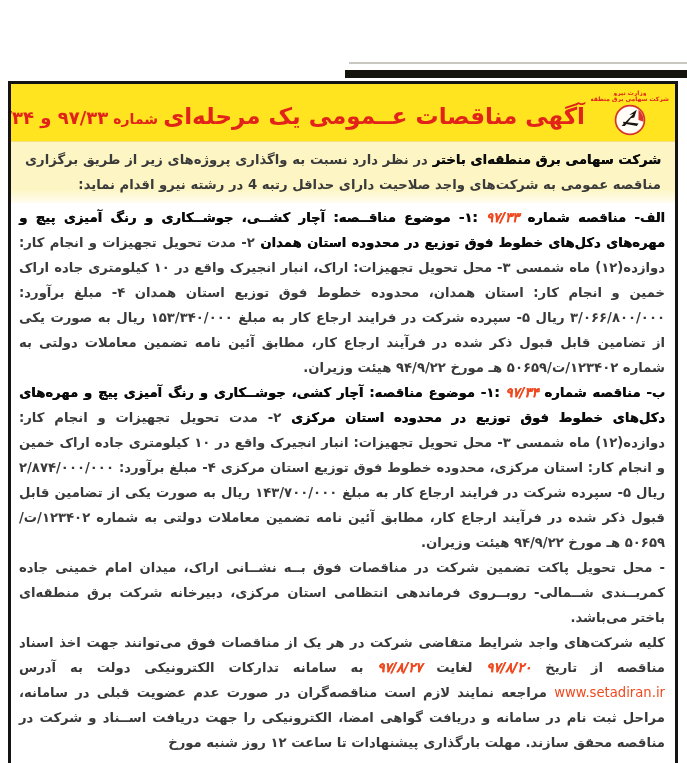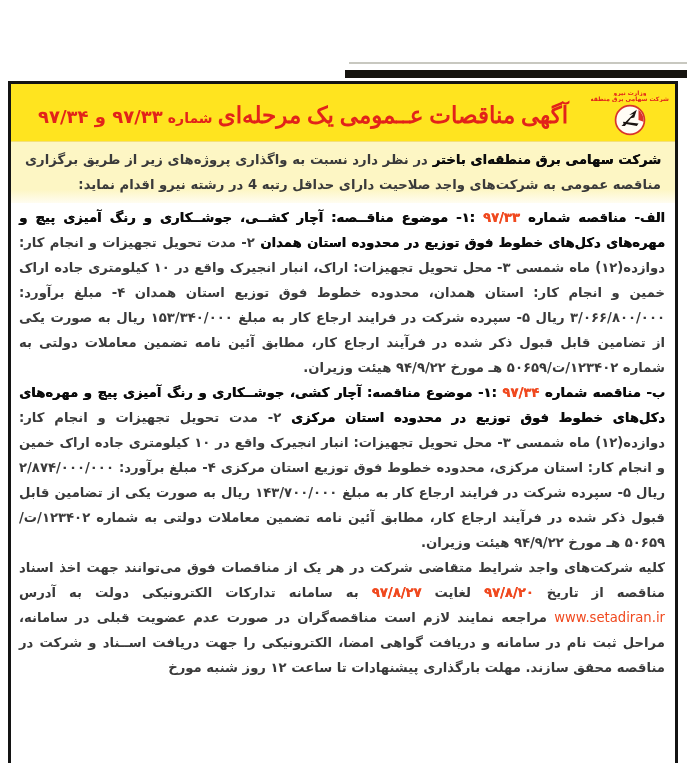--- a/index.html
+++ b/index.html
@@ -21,37 +21,37 @@
   .band{
     background:var(--band_yellow);
     display:flex;flex-direction:row;align-items:center;
     height:58px;padding:2px 6px 0 10px;box-sizing:border-box;gap:6px;
     border-bottom:1px solid #f4e07a;
   }
   .logo-block{width:78px;flex:0 0 auto;text-align:center;line-height:1.05;}
   .logo-cap{color:var(--title_red);font-size:6px;font-weight:bold;white-space:nowrap;overflow:hidden;}
   .logo-circle{margin:1px auto 0;width:34px;height:34px;}
   .title-wrap{flex:1 1 auto;text-align:center;white-space:nowrap;padding-top:4px;}
-  .t-main{color:var(--title_red);font-weight:bold;font-size:23px;letter-spacing:-0.5px;font-family:Liberation Serif, serif;}
+  .t-main{color:var(--title_red);font-weight:bold;font-size:23px;letter-spacing:-0.5px;}
   .t-label{color:var(--title_red);font-weight:bold;font-size:14px;}
   .t-num{color:var(--title_red);font-weight:bold;font-size:18px;}
   
   .intro{
     background:linear-gradient(180deg,var(--intro_yellow) 0 78%, #fffdf1 100%);
     padding:5px 14px 6px;line-height:25px;font-size:13.5px;
     text-align:justify;color:var(--text_gray);font-weight:bold;
   }
   
   .body{padding:2px 10px 0 8px;}
   .para{
     margin:0;line-height:25px;font-size:13.2px;text-align:justify;
     color:var(--text_gray);font-weight:bold;
   }
   .b{color:#0c0c0c;text-shadow:0.4px 0 0 currentColor;}
-  .red{color:var(--accent_red);text-shadow:0.3px 0 0 currentColor;}
+  .red{color:var(--accent_red);text-shadow:0.3px 0 0 currentColor;font-style:italic;}
   .url{color:var(--accent_red);font-weight:normal;}
 </style>
 </head>
 <body>
 
 <div class="rule-thin"></div>
 <div class="rule-thick"></div>
 
 <div class="ad-box">
 
@@ -76,16 +76,17 @@
 
   </div>
 
   <div class="intro">
       <p class="para"><span class="b">شرکت سهامی برق منطقه‌ای باختر</span><span> در نظر دارد نسبت به واگذاری  پروژه‌های زیر از طریق برگزاری مناقصه عمومی به شرکت‌های واجد صلاحیت دارای حداقل رتبه 4 در رشته نیرو اقدام نماید:</span></p>
     </div>
 
   <div class="body">
       <p class="para"><span class="b">الف- مناقصه شماره </span><span class="red">۹۷/۳۳</span><span class="b"> :۱- موضوع مناقــصه: آچار کشــی، جوشــکاری و رنگ آمیزی پیچ و مهره‌های دکل‌های خطوط فوق توزیع در محدوده استان همدان </span><span>۲- مدت تحویل تجهیزات و انجام کار: دوازده(۱۲) ماه شمسی ۳- محل تحویل تجهیزات: اراک، انبار انجیرک واقع در ۱۰ کیلومتری جاده اراک خمین و انجام کار: استان همدان، محدوده خطوط فوق توزیع استان همدان ۴- مبلغ برآورد: ۳/۰۶۶/۸۰۰/۰۰۰ ریال ۵- سپرده شرکت در فرایند ارجاع کار به مبلغ ۱۵۳/۳۴۰/۰۰۰ ریال به صورت یکی از تضامین قابل قبول ذکر شده در فرآیند ارجاع کار، مطابق آئین نامه تضمین معاملات دولتی به شماره ۱۲۳۴۰۲/ت/۵۰۶۵۹ هـ مورخ ۹۴/۹/۲۲ هیئت وزیران.</span></p>
       <p class="para"><span class="b">ب- مناقصه شماره </span><span class="red">۹۷/۳۴</span><span class="b"> :۱- موضوع مناقصه: آچار کشی، جوشــکاری و رنگ آمیزی پیچ و مهره‌های دکل‌های خطوط فوق توزیع در محدوده استان مرکزی </span><span>۲- مدت تحویل تجهیزات و انجام کار: دوازده(۱۲) ماه شمسی ۳- محل تحویل تجهیزات: انبار انجیرک واقع در ۱۰ کیلومتری جاده اراک خمین و انجام کار: استان مرکزی، محدوده خطوط فوق توزیع استان مرکزی ۴- مبلغ برآورد: ۲/۸۷۴/۰۰۰/۰۰۰ ریال ۵- سپرده شرکت در فرایند ارجاع کار به مبلغ ۱۴۳/۷۰۰/۰۰۰ ریال به صورت یکی از تضامین قابل قبول ذکر شده در فرآیند ارجاع کار، مطابق آئین نامه تضمین معاملات دولتی به شماره ۱۲۳۴۰۲/ت/۵۰۶۵۹ هـ مورخ ۹۴/۹/۲۲ هیئت وزیران.</span></p>
+      <p class="para"><span>- محل تحویل پاکت تضمین شرکت در مناقصات فوق بــه نشــانی اراک، میدان امام خمینی جاده کمربــندی شــمالی- روبــروی فرماندهی انتظامی استان مرکزی، دبیرخانه شرکت برق منطقه‌ای باختر می‌باشد.</span></p>
       <p class="para"><span>کلیه شرکت‌های واجد شرایط متقاضی شرکت در  هر یک از مناقصات فوق می‌توانند جهت اخذ اسناد مناقصه از تاریخ </span><span class="red">۹۷/۸/۲۰</span><span> لغایت </span><span class="red">۹۷/۸/۲۷</span><span> به سامانه تدارکات الکترونیکی دولت به آدرس </span><span class="url">www.setadiran.ir</span><span> مراجعه نمایند لازم است مناقصه‌گران در صورت عدم عضویت قبلی در سامانه، مراحل ثبت نام در سامانه و دریافت گواهی امضا، الکترونیکی را جهت دریافت اســناد و شرکت در مناقصه محقق سازند. مهلت بارگذاری پیشنهادات تا ساعت ۱۲ روز شنبه مورخ </span></p>
     </div>
 
 </div>
 
 </body></html>

